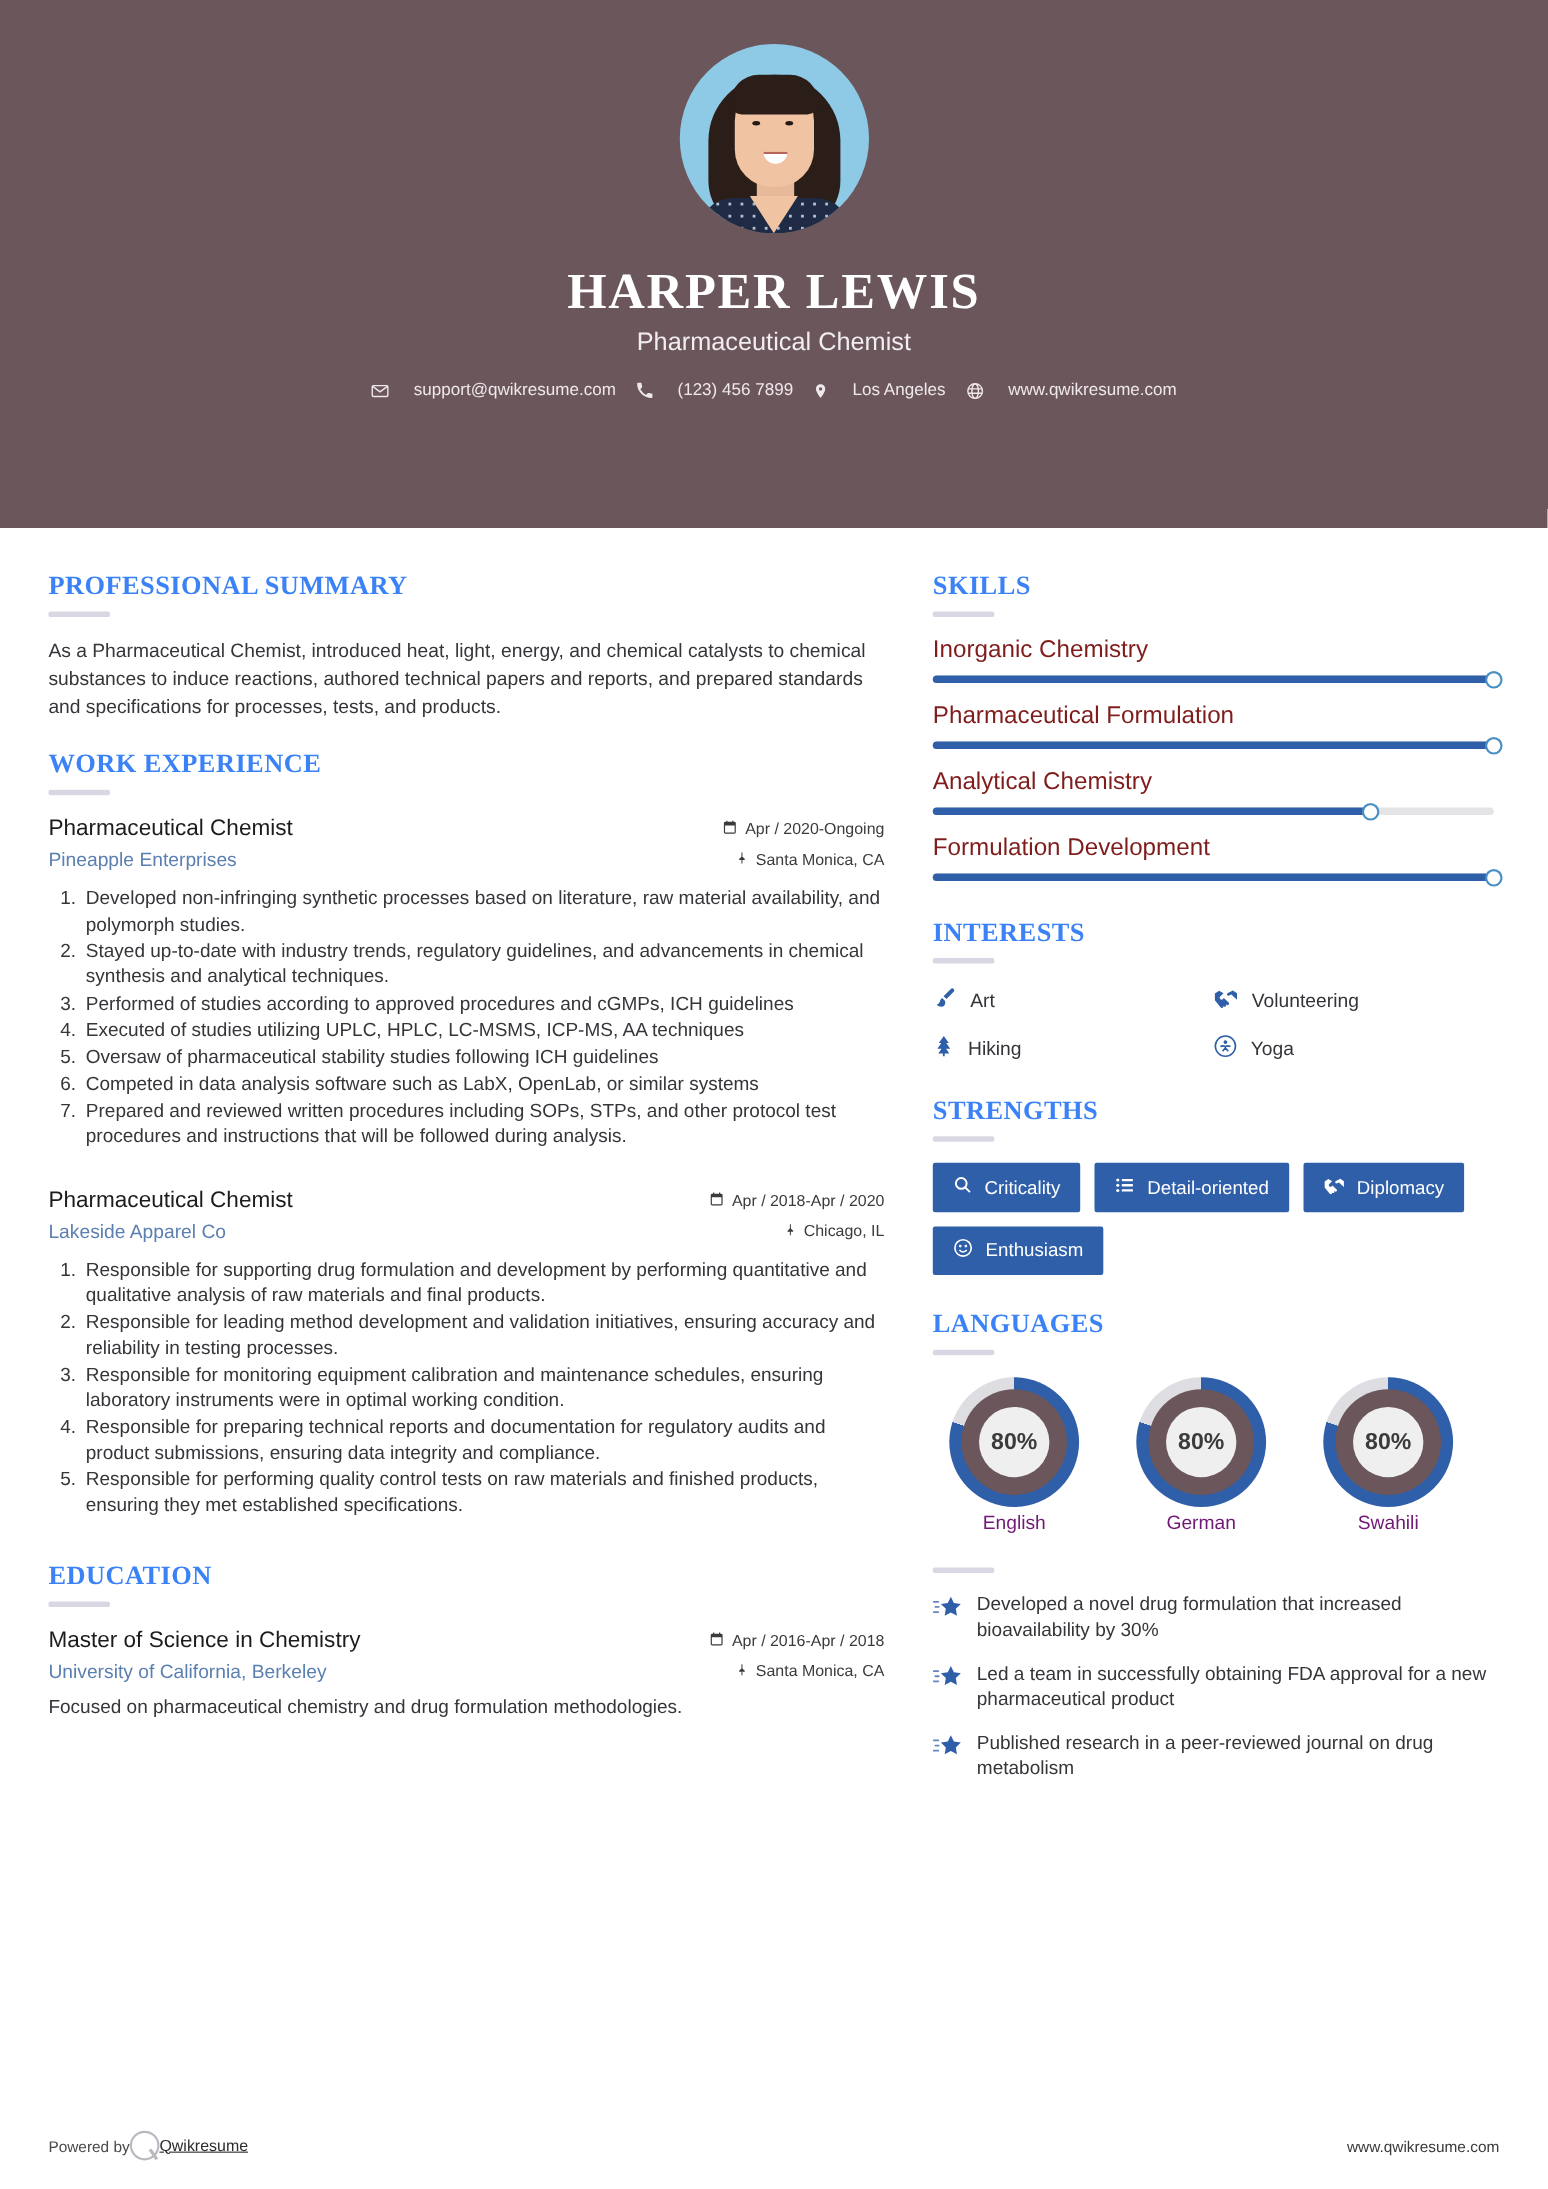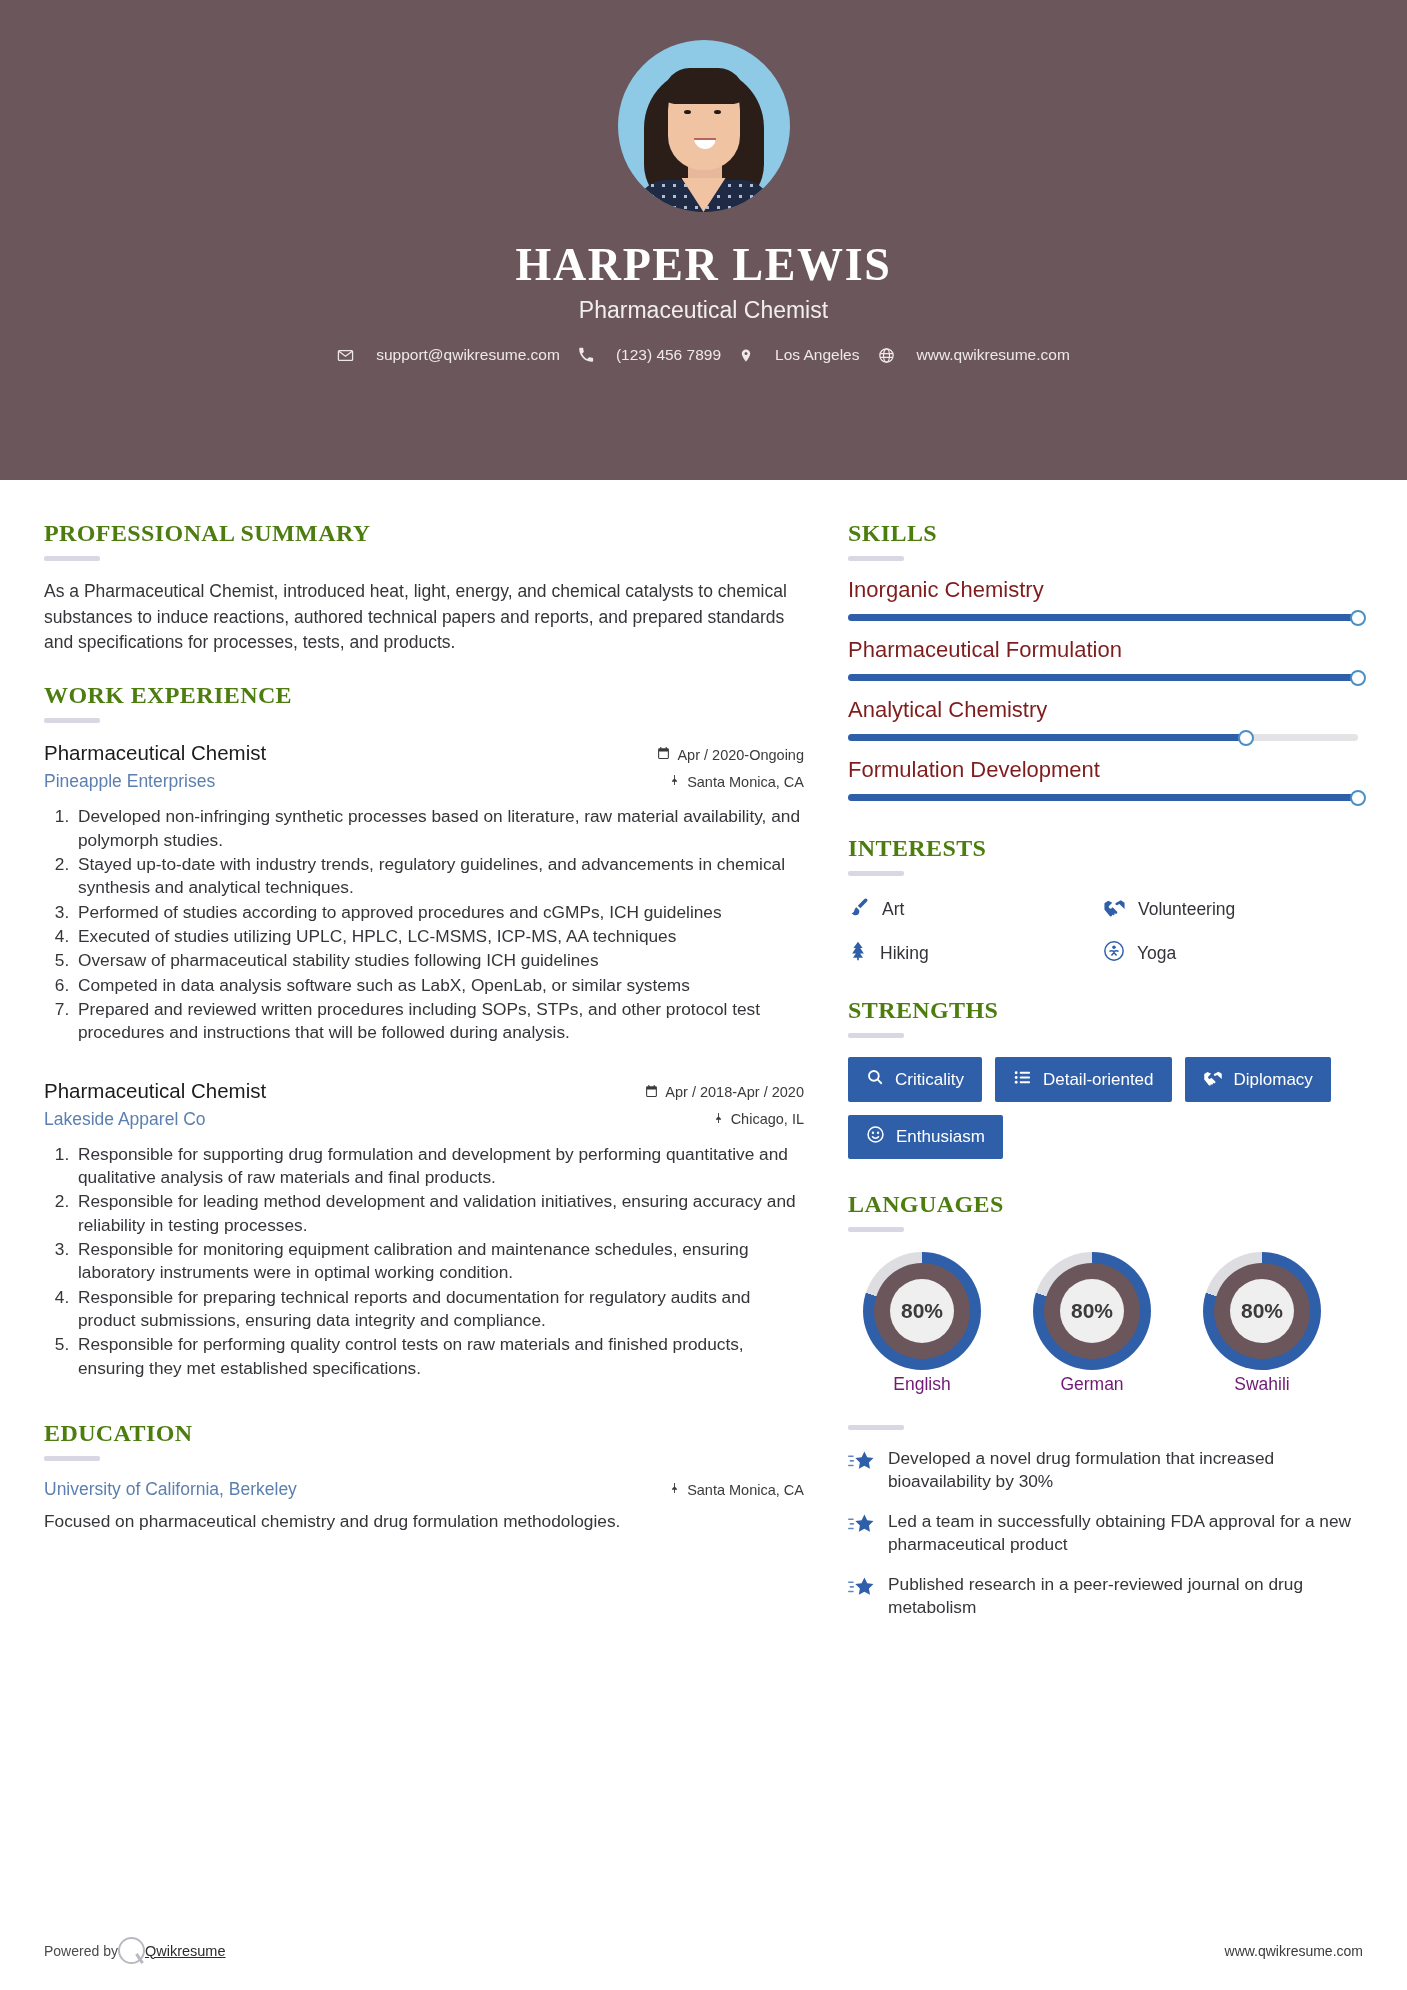--- a/index.html
+++ b/index.html
@@ -89,21 +89,21 @@
   
   .content { display:flex; padding:40px 44px 0 44px; gap:44px; flex:1; }
   .col-left  { width:760px; flex:none; }
   .col-right { width:510px; flex:none; }
 
   .sec-title {
     font-family:"Liberation Serif", serif;
     font-weight:700;
     font-size:24px;
     letter-spacing:.4px;
-    color:#4d7c0f;
+    color:#3b82f6;
     text-transform:uppercase;
   }
   .sec-rule { width:56px; height:5px; background:#d9d7e3; margin-top:9px; border-radius:2px; }
   .section { margin-bottom:26px; }
 
   .summary-text { font-size:17.5px; line-height:1.47; color:#35353a; margin-top:18px; }
 
   
   .entry { margin-top:18px; }
   .entry-head { display:flex; justify-content:space-between; align-items:baseline; }
@@ -316,20 +316,31 @@
             <li>Responsible for preparing technical reports and documentation for regulatory audits and product submissions, ensuring data integrity and compliance.</li>
             <li>Responsible for performing quality control tests on raw materials and finished products, ensuring they met established specifications.</li>
           </ol>
         </div>
       </div>
 
       <div class="section" style="margin-top:40px;">
         <div class="sec-title">EDUCATION</div>
         <div class="sec-rule"></div>
         <div class="entry">
+          <div class="entry-head">
+            <div class="entry-title">Master of Science in Chemistry</div>
+            <div class="entry-meta">
+              <span>
+                <svg width="13" height="14" viewBox="0 0 24 24" fill="#3b3b3b">
+                  <path d="M6 1v2H4.5A2.5 2.5 0 002 5.5v15A2.5 2.5 0 004.5 23h15a2.5 2.5 0 002.5-2.5v-15A2.5 2.5 0 0019.5 3H18V1h-2v2H8V1H6zm-2 8h16v11.5c0 .3-.2.5-.5.5h-15a.5.5 0 01-.5-.5V9z"></path>
+                </svg>
+              </span>
+              <span>Apr / 2016-Apr / 2018</span>
+            </div>
+          </div>
           <div class="entry-sub">
             <div class="entry-org">University of California, Berkeley</div>
             <div class="entry-loc">
               <span>
                 <svg width="11" height="14" viewBox="0 0 24 24" fill="#3b3b3b">
                   <path d="M11 1h2v8.4l4.6 4.6v2H13v7h-2v-7H6.4v-2L11 9.4V1z"></path>
                 </svg>
               </span>
               <span>Santa Monica, CA</span>
             </div>

